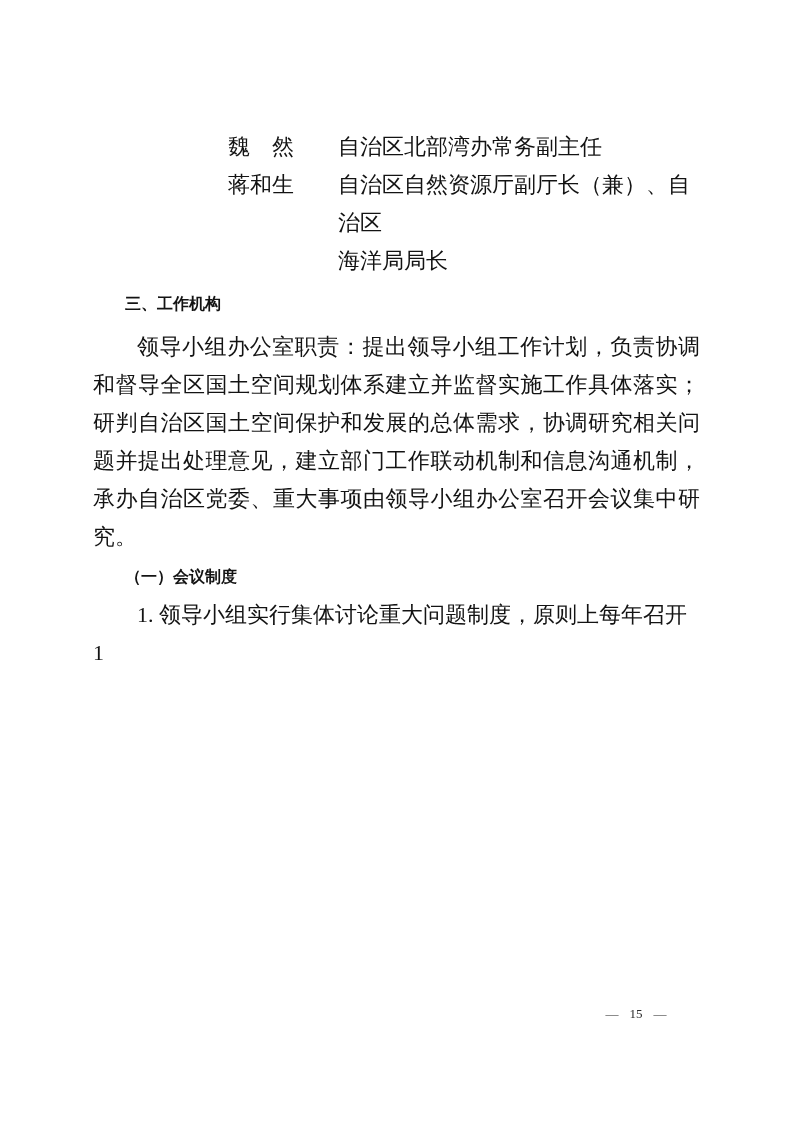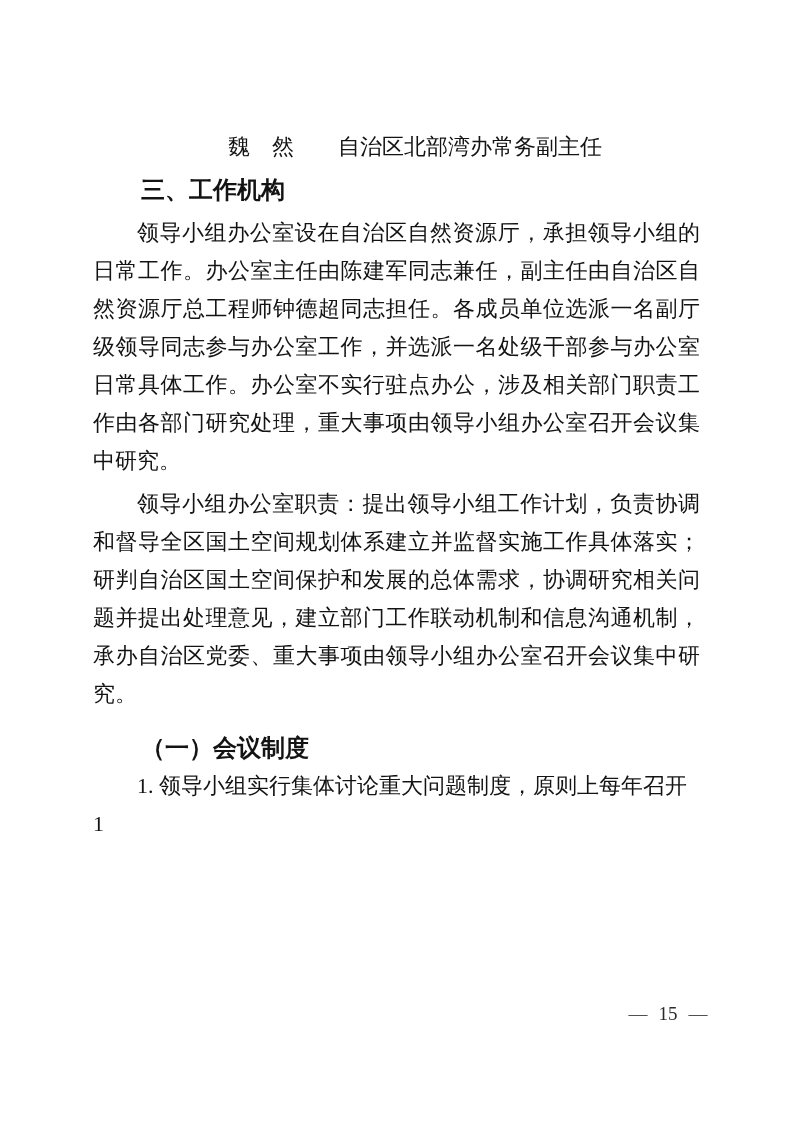--- a/index.html
+++ b/index.html
@@ -51,33 +51,33 @@
     margin-top: 6px;
   }
   .para.partial {
     margin-top: 0;
     text-align: left;
   }
   .heading {
     margin: 5px 0 0 0;
     font-family: Liberation Sans, sans-serif;
     font-weight: bold;
-    font-size: 24px;
+    font-size: 16px;
     line-height: 38px;
     text-indent: 2em;
   }
   .heading.subheading {
-    margin-top: 16px;
+    margin-top: 2px;
   }
   .page-number {
     position: absolute;
     top: 1001px;
-    left: 668px;
+    left: 636px;
     transform: translateX(-50%);
-    font-size: 19px;
+    font-size: 13px;
     line-height: 26px;
     color: #2b2b2b;
     white-space: nowrap;
   }
   .page-number .dash {
     color: #4a4a4a;
   }
   .page-number .dash-left { margin-right: 11px; }
   .page-number .dash-right { margin-left: 11px; }
 </style>
@@ -85,26 +85,30 @@
 <body>
 
 <div class="page">
   <div class="content">
 
     <div class="member-list">
       <div class="member-row">
         <span class="member-name">魏　然</span>
         <span class="member-title">自治区北部湾办常务副主任</span>
       </div>
+      <div class="member-row">
+        <span class="member-name">蒋和生</span>
+        <span class="member-title">自治区自然资源厅副厅长（兼）、自治区
+海洋局局长</span>
+      </div>
     </div>
 
 
     <h3 class="heading">三、工作机构</h3>
 
-    <p class="para">领导小组办公室设在自治区自然资源厅，承担领导小组的日常工作。办公室主任由陈建军同志兼任，副主任由自治区自然资源厅总工程师钟德超同志担任。各成员单位选派一名副厅级领导同志参与办公室工作，并选派一名处级干部参与办公室日常具体工作。办公室不实行驻点办公，涉及相关部门职责工作由各部门研究处理，重大事项由领导小组办公室召开会议集中研究。</p>
 
     <p class="para">领导小组办公室职责：提出领导小组工作计划，负责协调和督导全区国土空间规划体系建立并监督实施工作具体落实；研判自治区国土空间保护和发展的总体需求，协调研究相关问题并提出处理意见，建立部门工作联动机制和信息沟通机制，承办自治区党委、重大事项由领导小组办公室召开会议集中研究。</p>
 
 
     <h3 class="heading subheading">（一）会议制度</h3>
 
     <p class="para partial">1. 领导小组实行集体讨论重大问题制度，原则上每年召开 1</p>
 
   </div>
 

